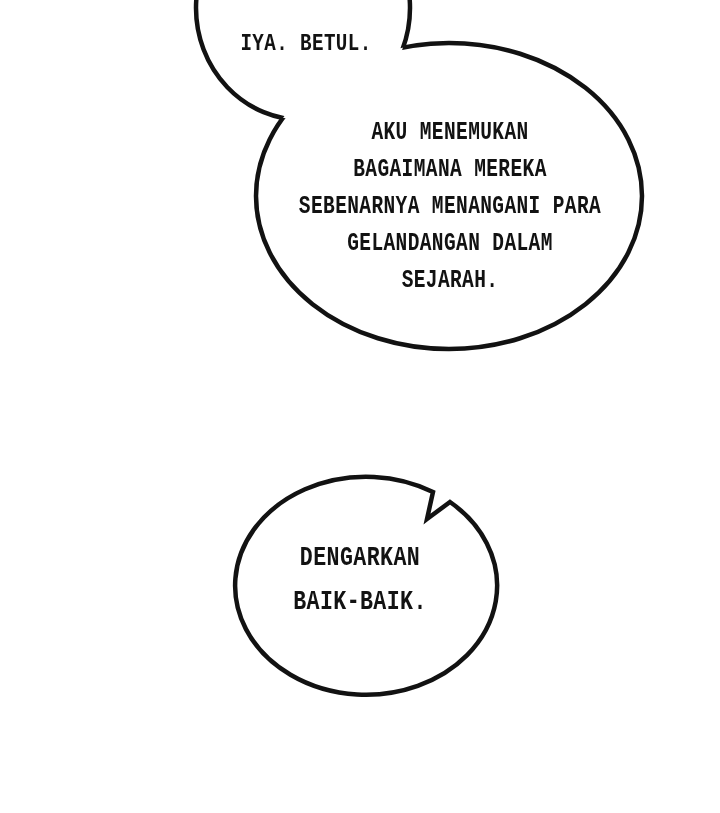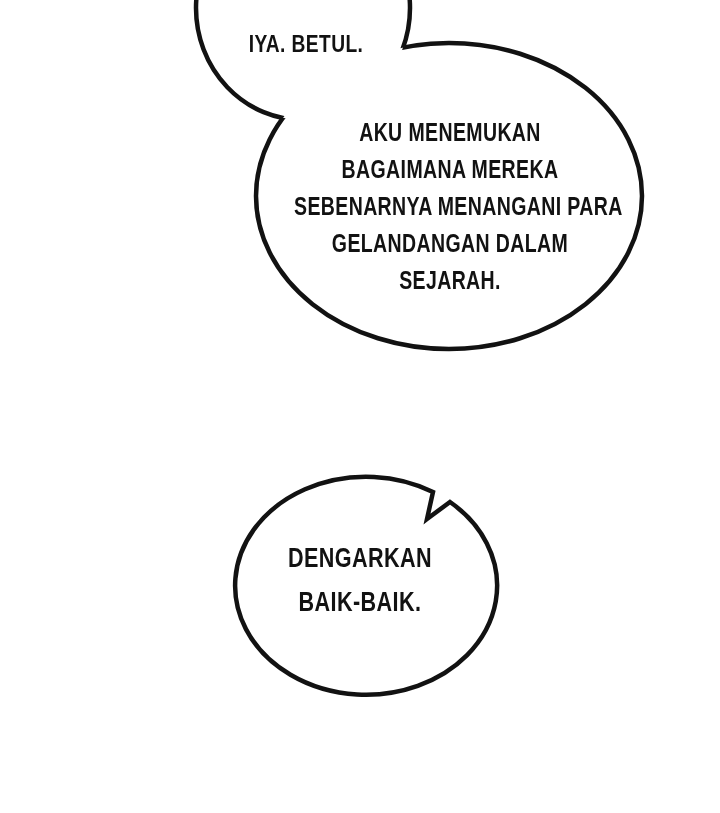--- a/index.html
+++ b/index.html
@@ -6,21 +6,21 @@
     margin: 0;
     padding: 0;
     background: #ffffff;
   }
   .page {
     position: relative;
     width: 720px;
     height: 813px;
     background: var(--paper, #ffffff);
     overflow: hidden;
-    font-family: Liberation Sans, sans-serif;
+    font-family: Liberation Mono, monospace;
   }
   .artwork {
     position: absolute;
     left: 0;
     top: 0;
   }
   .bubble-fill {
     fill: var(--paper, #ffffff);
   }
   .bubble-stroke {

